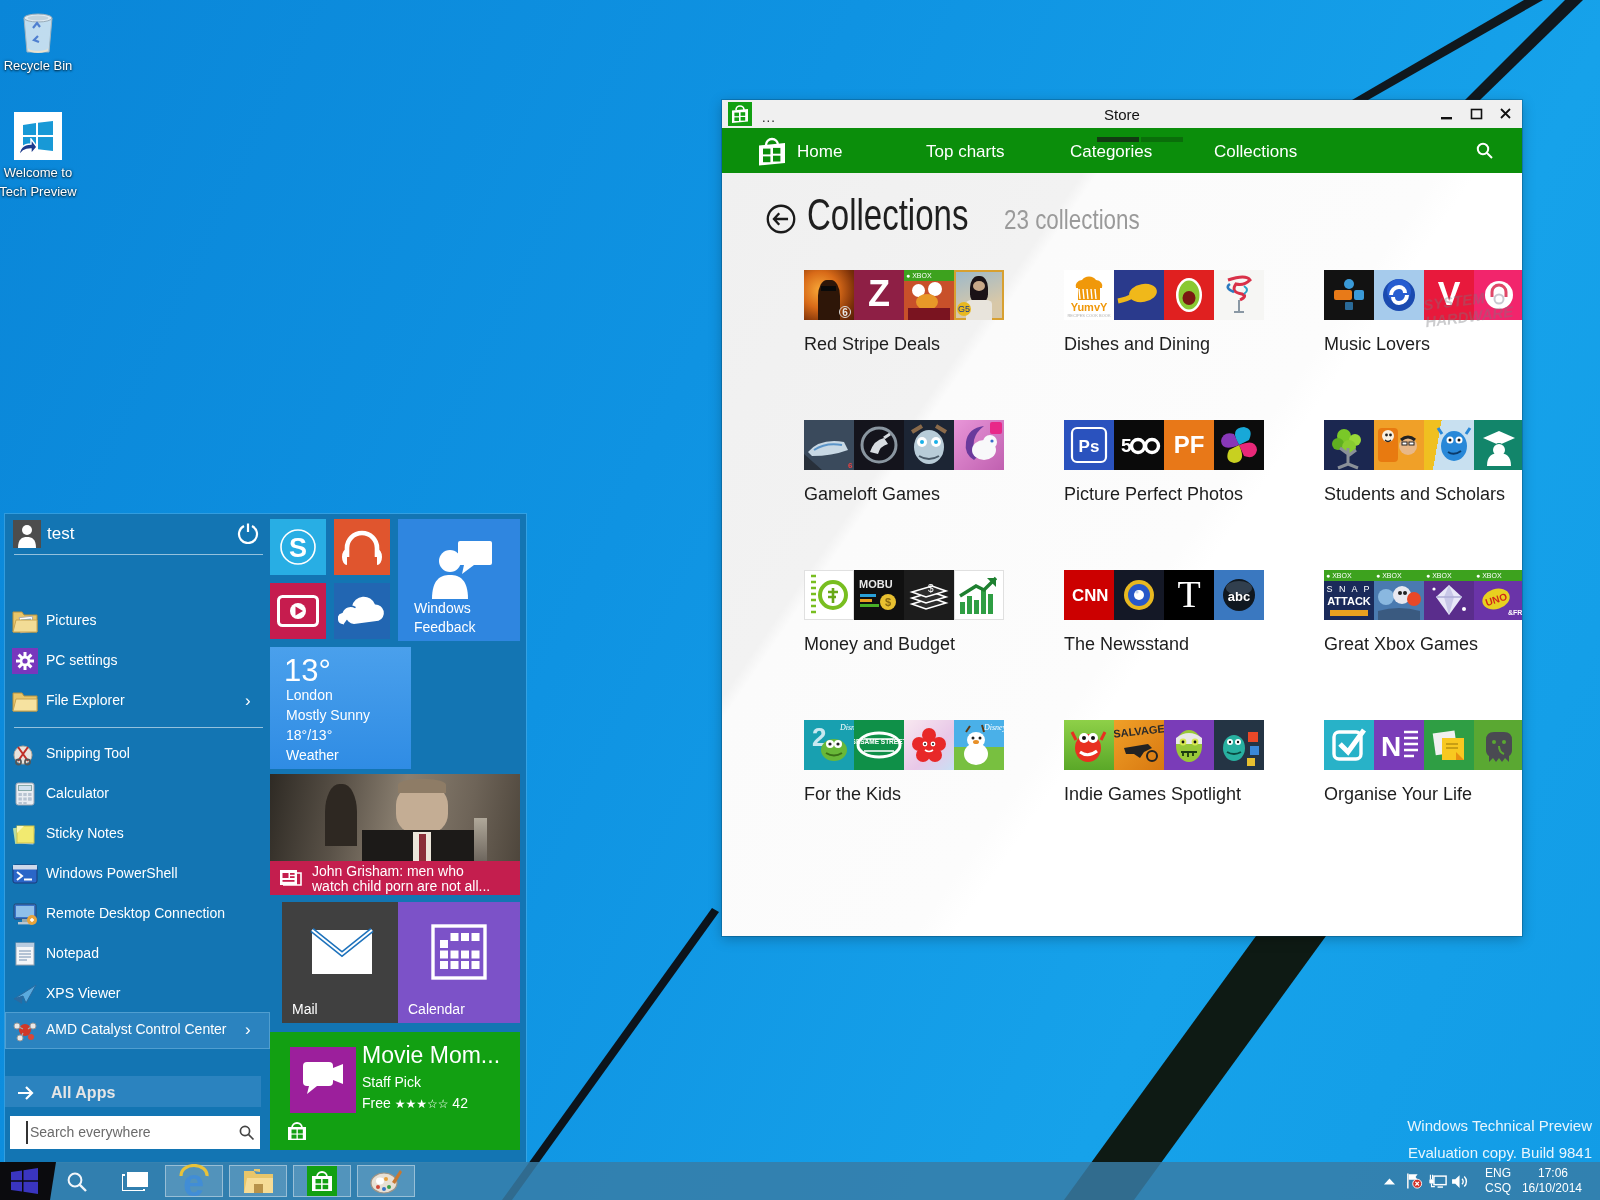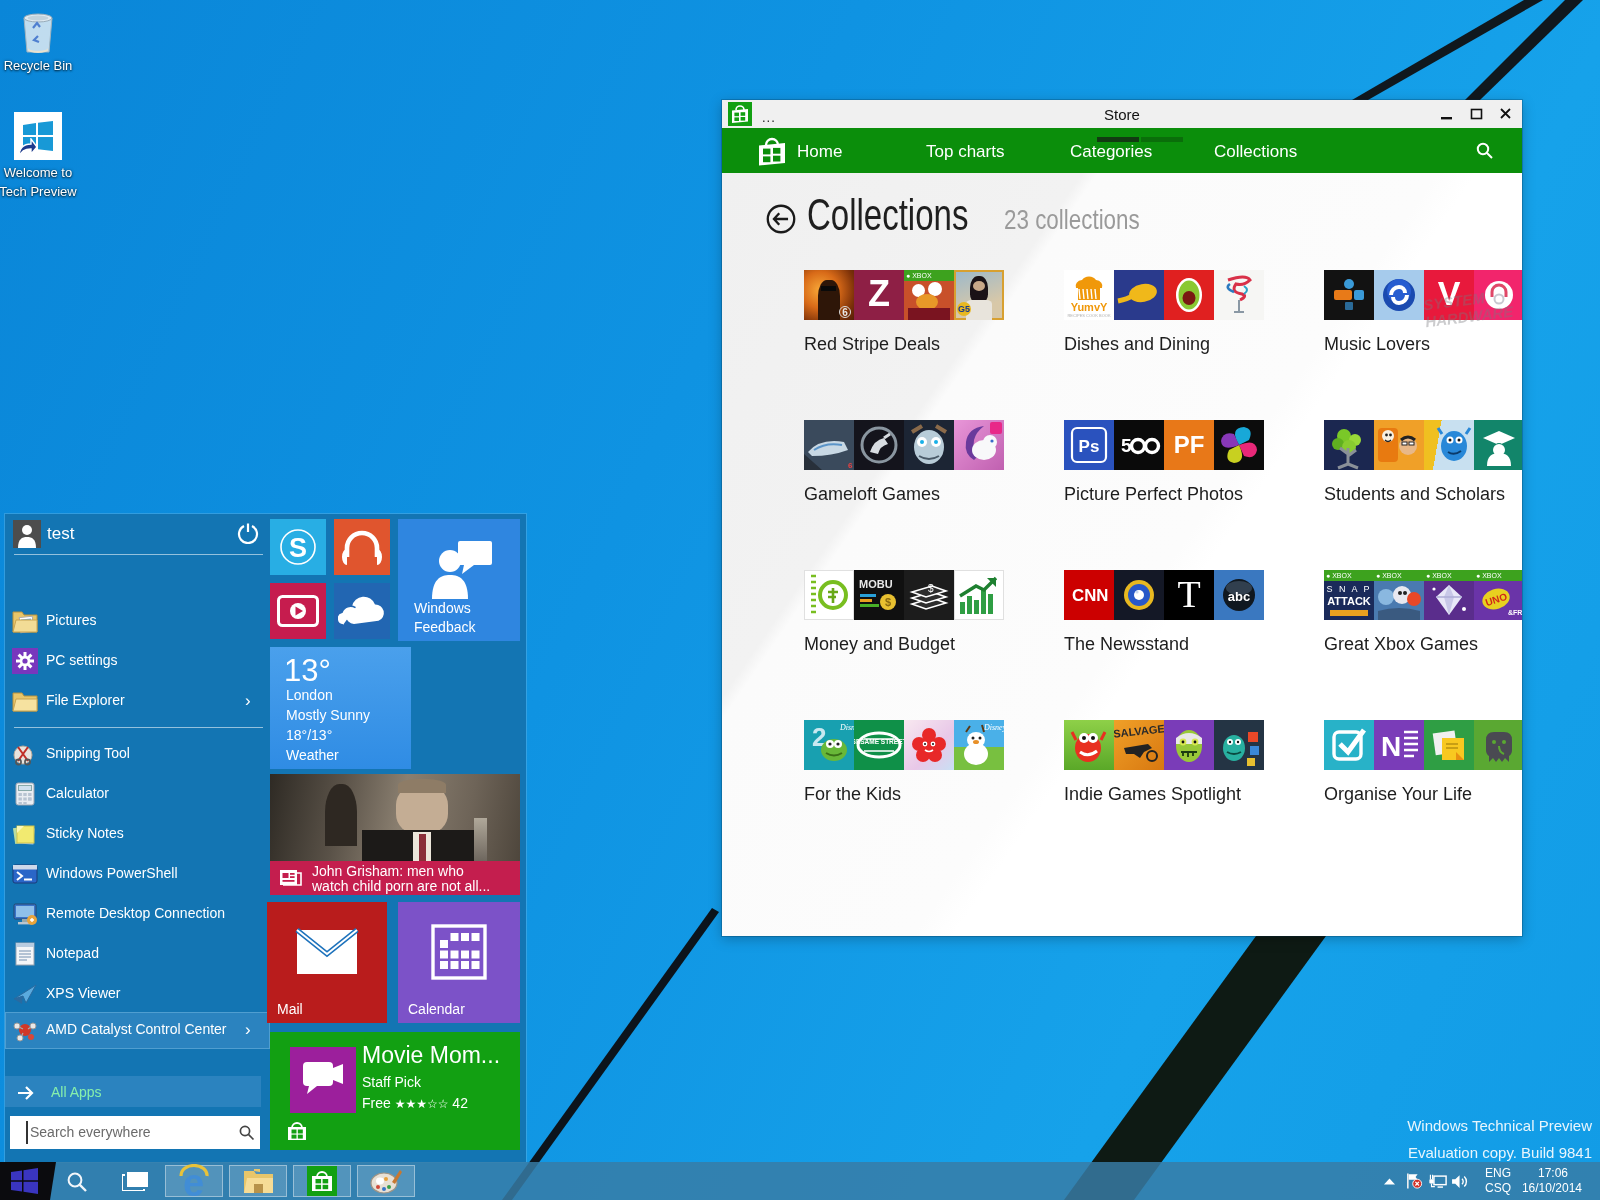--- a/index.html
+++ b/index.html
@@ -125,21 +125,21 @@
           <b style="position:absolute;left:2px;top:2px;color:#fff;font-size:7px;font-weight:normal">● XBOX</b>
           <i class="abs" style="left:8px;top:14px;width:13px;height:13px;background:#fff;border-radius:50%"></i>
           <i class="abs" style="left:24px;top:12px;width:14px;height:14px;background:#fff;border-radius:50%"></i>
           <i class="abs" style="left:12px;top:24px;width:22px;height:16px;background:#e89828;border-radius:50%"></i>
           <i class="abs" style="left:4px;top:38px;width:42px;height:12px;background:#7a1420"></i>
         </div>
       <div class="c" style="background:linear-gradient(160deg,#9ab8cc,#d8c8a8 70%);box-shadow:inset 0 0 0 2px #d8a030">
           <i class="abs" style="left:16px;top:6px;width:18px;height:26px;background:#1a1216;border-radius:45% 45% 30% 30%"></i>
           <i class="abs" style="left:19px;top:11px;width:12px;height:10px;background:#c8a888;border-radius:50%"></i>
           <i class="abs" style="left:12px;top:30px;width:26px;height:20px;background:#e8e4dc;border-radius:20% 20% 0 0"></i>
-          <b style="position:absolute;left:3px;bottom:4px;width:14px;height:14px;background:#e8b820;border-radius:50%;color:#1a3a8c;font-size:9px;font-weight:bold;text-align:center;line-height:14px">G5</b>
+          <b style="position:absolute;left:3px;bottom:4px;width:14px;height:14px;background:#e8b820;border-radius:50%;color:#1a3a8c;font-size:9px;font-weight:normal;text-align:center;line-height:14px">G5</b>
         </div>
     </div>
     <div class="lab" style="left:82px;top:161px">Red Stripe Deals</div>
     <div class="strip" style="left:342px;top:97px">
       <div class="c" style="background:#fff"><svg width="50" height="50">
             <path d="M12 18 a7 6 0 0 1 6 -8 a8 7 0 0 1 14 0 a7 6 0 0 1 6 8 Z" fill="#f0980a"></path>
             <rect x="14" y="18" width="22" height="12" fill="#f0980a"></rect>
             <path d="M15 19 L16 29 M19 19 L20 29 M23 19 L24 29 M27 19 L28 29 M31 19 L32 29" stroke="#fff" stroke-width="1.4"></path>
             <text x="25" y="41" text-anchor="middle" font-size="11" font-weight="bold" fill="#f0980a" font-family="Liberation Sans">YumvY</text>
             <text x="25" y="47" text-anchor="middle" font-size="4" fill="#b0b0b0" font-family="Liberation Sans">RECIPES COOK BOOK</text>
@@ -601,21 +601,21 @@
         <circle cx="19" cy="20" r="3" fill="#d84838"></circle>
         <path d="M7 10 L11 12 M19 10 L16 12 M9.5 19 L11 16" stroke="#aaa" stroke-width="1.2"></path>
       </svg>
       <div class="mt" style="top:9px">AMD Catalyst Control Center</div>
       <div class="chv" style="top:8px">›</div>
     </div>
   <div class="abs" style="left:0;top:562px;width:256px;height:31px;background:#2b83bf"></div>
   <svg class="abs" style="left:12px;top:570px" width="20" height="18" viewBox="0 0 20 18">
       <path d="M1 9 L15 9 M9 3 L15 9 L9 15" stroke="#fff" stroke-width="2.2" fill="none"></path>
     </svg>
-  <div class="abs" style="left:46px;top:570px;color:#86efac;font-size:14px;font-weight:normal">All Apps</div>
+  <div class="abs" style="left:46px;top:570px;color:#e5e5e5;font-size:16px;font-weight:bold">All Apps</div>
   <div class="abs" style="left:5px;top:602px;width:250px;height:33px;background:#fff">
     <div class="abs" style="left:16px;top:5px;width:1.5px;height:23px;background:#333"></div>
       <div class="abs" style="left:20px;top:8px;color:#6a6a6a;font-size:14px">Search everywhere</div>
     <svg class="abs" style="left:228px;top:8px" width="17" height="17" viewBox="0 0 17 17">
         <circle cx="7" cy="7" r="4.6" fill="none" stroke="#444" stroke-width="1.7"></circle>
         <path d="M10.4 10.4 L15.5 15.5" stroke="#444" stroke-width="1.7"></path>
       </svg>
   </div>
 
   <div class="tile" style="left:265px;top:5px;width:56px;height:56px;background:#28aee4">
@@ -672,21 +672,21 @@
         <rect x="0" y="2" width="17" height="15" fill="#fff"></rect>
         <rect x="2.5" y="5" width="6" height="5" fill="#c41e4e"></rect>
         <rect x="10" y="5" width="4.6" height="1.8" fill="#c41e4e"></rect>
         <rect x="10" y="8.2" width="4.6" height="1.8" fill="#c41e4e"></rect>
         <rect x="2.5" y="12" width="12" height="1.8" fill="#c41e4e"></rect>
         <path d="M17 5 L21 5 L21 17 L3 17" fill="none" stroke="#fff" stroke-width="1.6"></path>
       </svg>
     <div class="abs" style="left:42px;top:90px;font-size:14px;line-height:15px">John Grisham: men who<br>watch child porn are not all...</div>
   </div>
 
-  <div class="tile" style="left:262px;top:388px;width:120px;height:121px;background:#b91c1c">
+  <div class="tile" style="left:277px;top:388px;width:120px;height:121px;background:#404040">
     <svg class="abs" style="left:28px;top:26px" width="64" height="48" viewBox="0 0 64 48">
       <rect x="2" y="2" width="60" height="44" fill="#fff"></rect>
       <path d="M2 2 L32 26 L62 2" fill="none" stroke="#1d72bc" stroke-width="5"></path>
       <path d="M2 2 L32 26 L62 2" fill="none" stroke="#fff" stroke-width="2"></path>
     </svg>
     <div class="tlab" style="font-size:14px">Mail</div>
   </div>
   <div class="tile" style="left:393px;top:388px;width:122px;height:121px;background:#7c52c8">
     <svg class="abs" style="left:33px;top:22px" width="56" height="56" viewBox="0 0 56 56">
       <rect x="2" y="2" width="52" height="52" fill="none" stroke="#fff" stroke-width="3.4"></rect>

